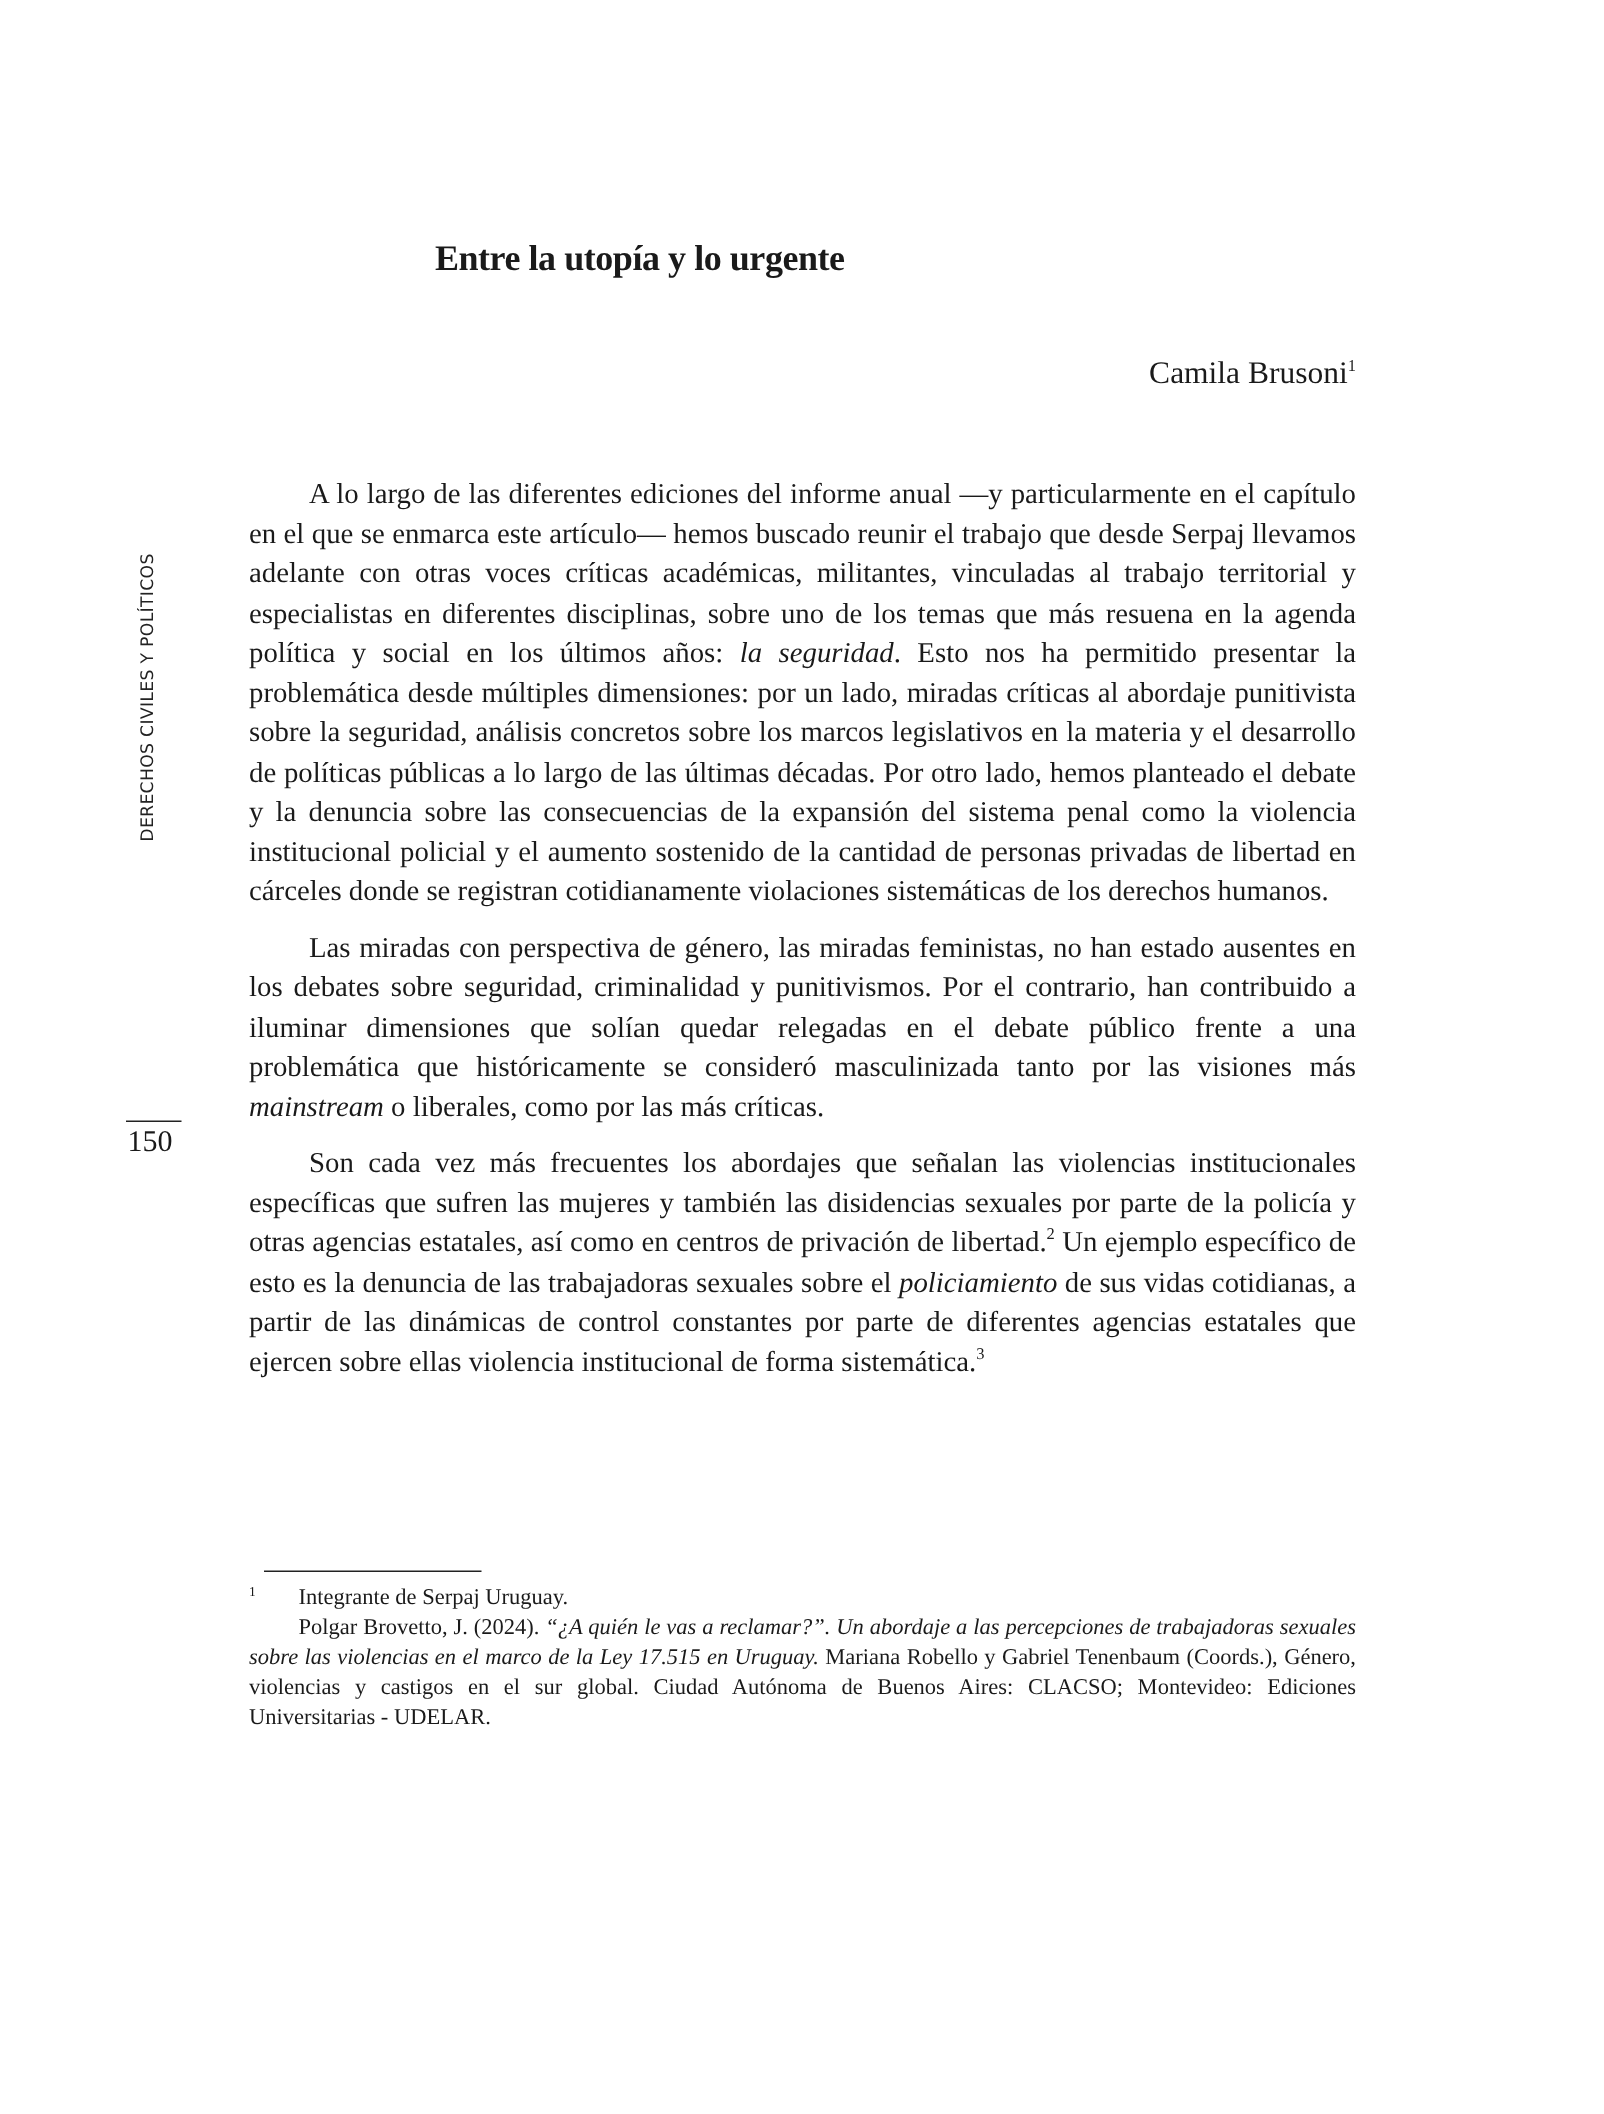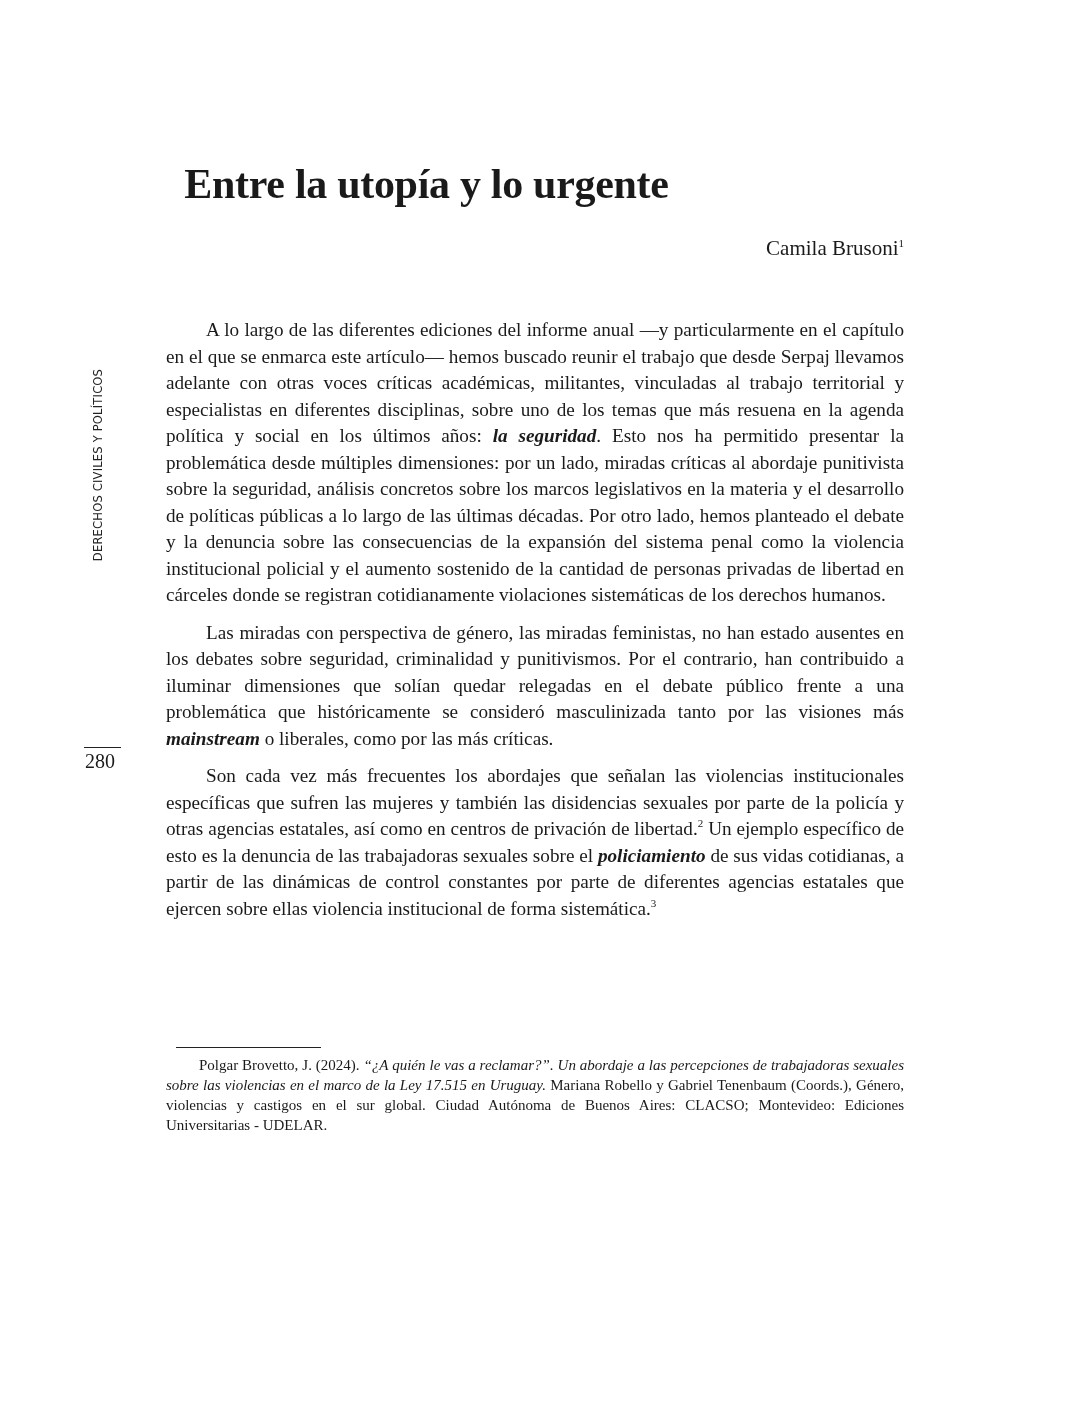--- a/index.html
+++ b/index.html
@@ -1,33 +1,33 @@
 <!DOCTYPE html>
 <html><head>
 <meta charset="utf-8">
 <style>
   html, body { margin: 0; padding: 0; background: #ffffff; }
   body { width: 1069px; height: 1409px; position: relative; overflow: hidden;
          font-family: "Liberation Serif", "DejaVu Serif", serif; color: #1a1a1a; }
   .title { position: absolute; top: 160px; left: 0; width: 853px; text-align: center;
-           font-size: 42px; font-weight: bold; letter-spacing: -0.3px; margin: 0; }
+           font-size: 24px; font-weight: bold; letter-spacing: -0.3px; margin: 0; }
   .author { position: absolute; top: 236px; right: 165px; font-size: 21px; }
   .author sup, .body sup { font-size: 11px; vertical-align: 8px; line-height: 0; }
   .side-label { position: absolute; left: 98px; top: 470px; width: 220px; height: 16px;
                 transform: translate(-50%, -50%) rotate(-90deg); transform-origin: 50% 50%;
                 font-family: "DejaVu Sans", sans-serif; font-size: 11.5px; letter-spacing: 0.2px;
                 white-space: nowrap; text-align: center; color: #222; margin-left: 0; }
   .side-wrap { position: absolute; left: 90px; top: 360px; width: 18px; height: 210px; }
   .side-wrap .side-label { left: 9px; top: 105px; }
   .page-rule { position: absolute; left: 84px; top: 747px; width: 37px; height: 1px; background: #222; }
   .page-number { position: absolute; left: 85px; top: 750px; font-size: 20px; }
   .body { position: absolute; left: 166px; top: 317px; width: 738px; font-size: 19.2px;
           line-height: 26.5px; text-align: justify; hyphens: manual; }
   .body p { margin: 0 0 11px 0; text-indent: 40px; }
-  .body em { font-style: italic; font-weight: bold; }
+  .body em { font-style: italic; }
   .fn-rule { position: absolute; left: 176px; top: 1047px; width: 145px; height: 1px; background: #222; }
   .footnotes { position: absolute; left: 166px; top: 1055px; width: 738px; font-size: 15px;
                line-height: 20px; text-align: justify; }
   .footnotes p { margin: 0; }
   .fn-num { display: inline-block; width: 33px; font-size: 9px; vertical-align: 5px; line-height: 0; }
   .footnotes .cont { text-indent: 33px; }
   .footnotes em { font-style: italic; }
 </style>
 </head>
 <body>
@@ -36,25 +36,26 @@
 
 <div class="author">
   <span>Camila Brusoni</span><sup>1</sup>
 </div>
 
 <div class="side-wrap">
   <div class="side-label">DERECHOS CIVILES Y POLÍTICOS</div>
 </div>
 
 <div class="page-rule"></div>
-<div class="page-number">280</div>
+<div class="page-number">150</div>
 
 <div class="body">
   <p><span>A lo largo de las diferentes ediciones del informe anual —y particularmente en el capítulo en el que se enmarca este artículo— hemos buscado reunir el trabajo que desde Serpaj llevamos adelante con otras voces críticas académicas, militantes, vinculadas al trabajo territorial y especialistas en diferentes disciplinas, sobre uno de los temas que más resuena en la agenda política y social en los últimos años: </span><em>la seguridad</em><span>. Esto nos ha permitido presentar la problemática desde múltiples dimensiones: por un lado, miradas críticas al abordaje punitivista sobre la seguridad, análisis concretos sobre los marcos legislativos en la materia y el desarrollo de políticas públicas a lo largo de las últimas décadas. Por otro lado, hemos planteado el debate y la denuncia sobre las consecuencias de la expansión del sistema penal como la violencia institucional policial y el aumento sostenido de la cantidad de personas privadas de libertad en cárceles donde se registran cotidianamente violaciones sistemáticas de los derechos humanos.</span></p>
   <p><span>Las miradas con perspectiva de género, las miradas feministas, no han estado ausentes en los debates sobre seguridad, criminalidad y punitivismos. Por el contrario, han contribuido a iluminar dimensiones que solían quedar relegadas en el debate público frente a una problemática que históricamente se consideró masculinizada tanto por las visiones más </span><em>mainstream</em><span> o liberales, como por las más críticas.</span></p>
   <p><span>Son cada vez más frecuentes los abordajes que señalan las violencias institucionales específicas que sufren las mujeres y también las disidencias sexuales por parte de la policía y otras agencias estatales, así como en centros de privación de libertad.</span><sup>2</sup><span> Un ejemplo específico de esto es la denuncia de las trabajadoras sexuales sobre el </span><em>policiamiento</em><span> de sus vidas cotidianas, a partir de las dinámicas de control constantes por parte de diferentes agencias estatales que ejercen sobre ellas violencia institucional de forma sistemática.</span><sup>3</sup></p>
 </div>
 
 <div class="fn-rule"></div>
 
 <div class="footnotes">
+  <p><span class="fn-num">1</span><span>Integrante de Serpaj Uruguay.</span></p>
   <p class="cont"><span>Polgar Brovetto, J. (2024). </span><em>“¿A quién le vas a reclamar?”. Un abordaje a las percepciones de trabajadoras sexuales sobre las violencias en el marco de la Ley 17.515 en Uruguay.</em><span> Mariana Robello y Gabriel Tenenbaum (Coords.), Género, violencias y castigos en el sur global. Ciudad Autónoma de Buenos Aires: CLACSO; Montevideo: Ediciones Universitarias - UDELAR.</span></p>
 </div>
 
 </body></html>

